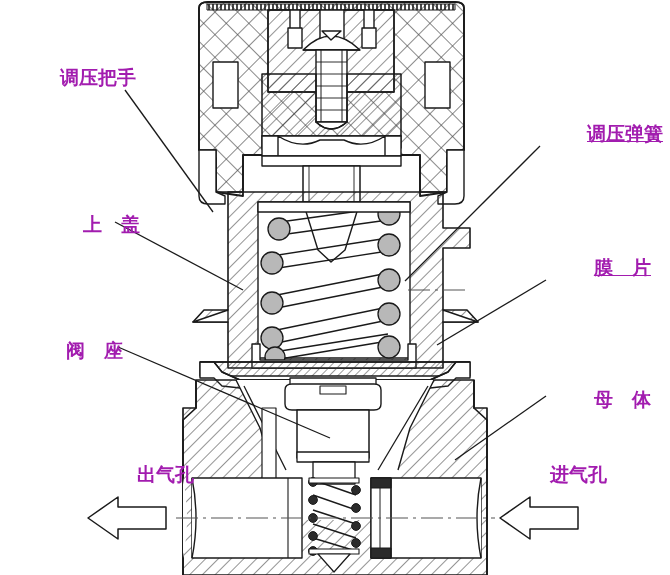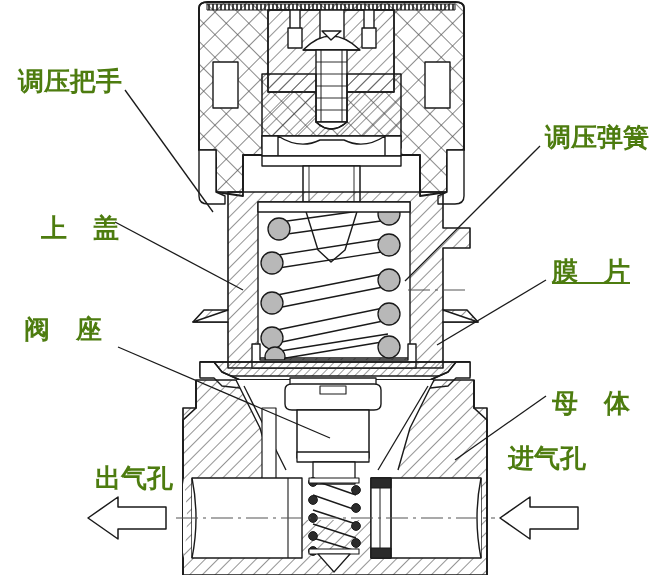--- a/index.html
+++ b/index.html
@@ -20,26 +20,27 @@
   #figure {
     position: absolute;
     left: 0;
     top: 0;
     width: 670px;
     height: 575px;
   }
   .lbl {
     position: absolute;
     font-family: "DejaVu Sans", "Liberation Sans", sans-serif;
-    font-size: 26px;
+    font-size: 19px;
     font-weight: 700;
-    color: #4d7c0f;
+    color: #a21caf;
     white-space: pre;
     letter-spacing: 0px;
     line-height: 1;
+    margin-left: 42px;
   }
 </style>
 </head>
 <body>
 
 <div id="stage">
 
   <svg id="figure" viewBox="0 0 670 575">
     <defs>
 
@@ -260,21 +261,21 @@
 
       <g id="arrows" stroke="#1a1a1a" stroke-width="1.5" fill="#ffffff">
           <path d="M 88 518 L 118 497 L 118 507 L 166 507 L 166 529 L 118 529 L 118 539 Z" fill="#ffffff" stroke="#1a1a1a" stroke-width="1.5" stroke-linejoin="round"></path>
           <path d="M 500 518 L 530 497 L 530 507 L 578 507 L 578 529 L 530 529 L 530 539 Z" fill="#ffffff" stroke="#1a1a1a" stroke-width="1.5" stroke-linejoin="round"></path>
         </g>
 
     </g>
   </svg>
 
   <div class="lbl" style="left:18px; top:68px;">调压把手</div>
-  <div class="lbl" style="left:545px; top:124px;">调压弹簧</div>
+  <div class="lbl" style="left:545px; top:124px;text-decoration:underline;">调压弹簧</div>
   <div class="lbl" style="left:41px; top:215px;">上　盖</div>
   <div class="lbl" style="left:552px; top:258px;text-decoration:underline;">膜　片</div>
-  <div class="lbl" style="left:24px; top:316px;">阀　座</div>
+  <div class="lbl" style="left:24px; top:341px;">阀　座</div>
   <div class="lbl" style="left:552px; top:390px;">母　体</div>
   <div class="lbl" style="left:95px; top:465px;">出气孔</div>
-  <div class="lbl" style="left:508px; top:447px;font-family:Liberation Mono, monospace;">进气孔</div>
+  <div class="lbl" style="left:508px; top:465px;">进气孔</div>
 
 </div>
 
 </body></html>

